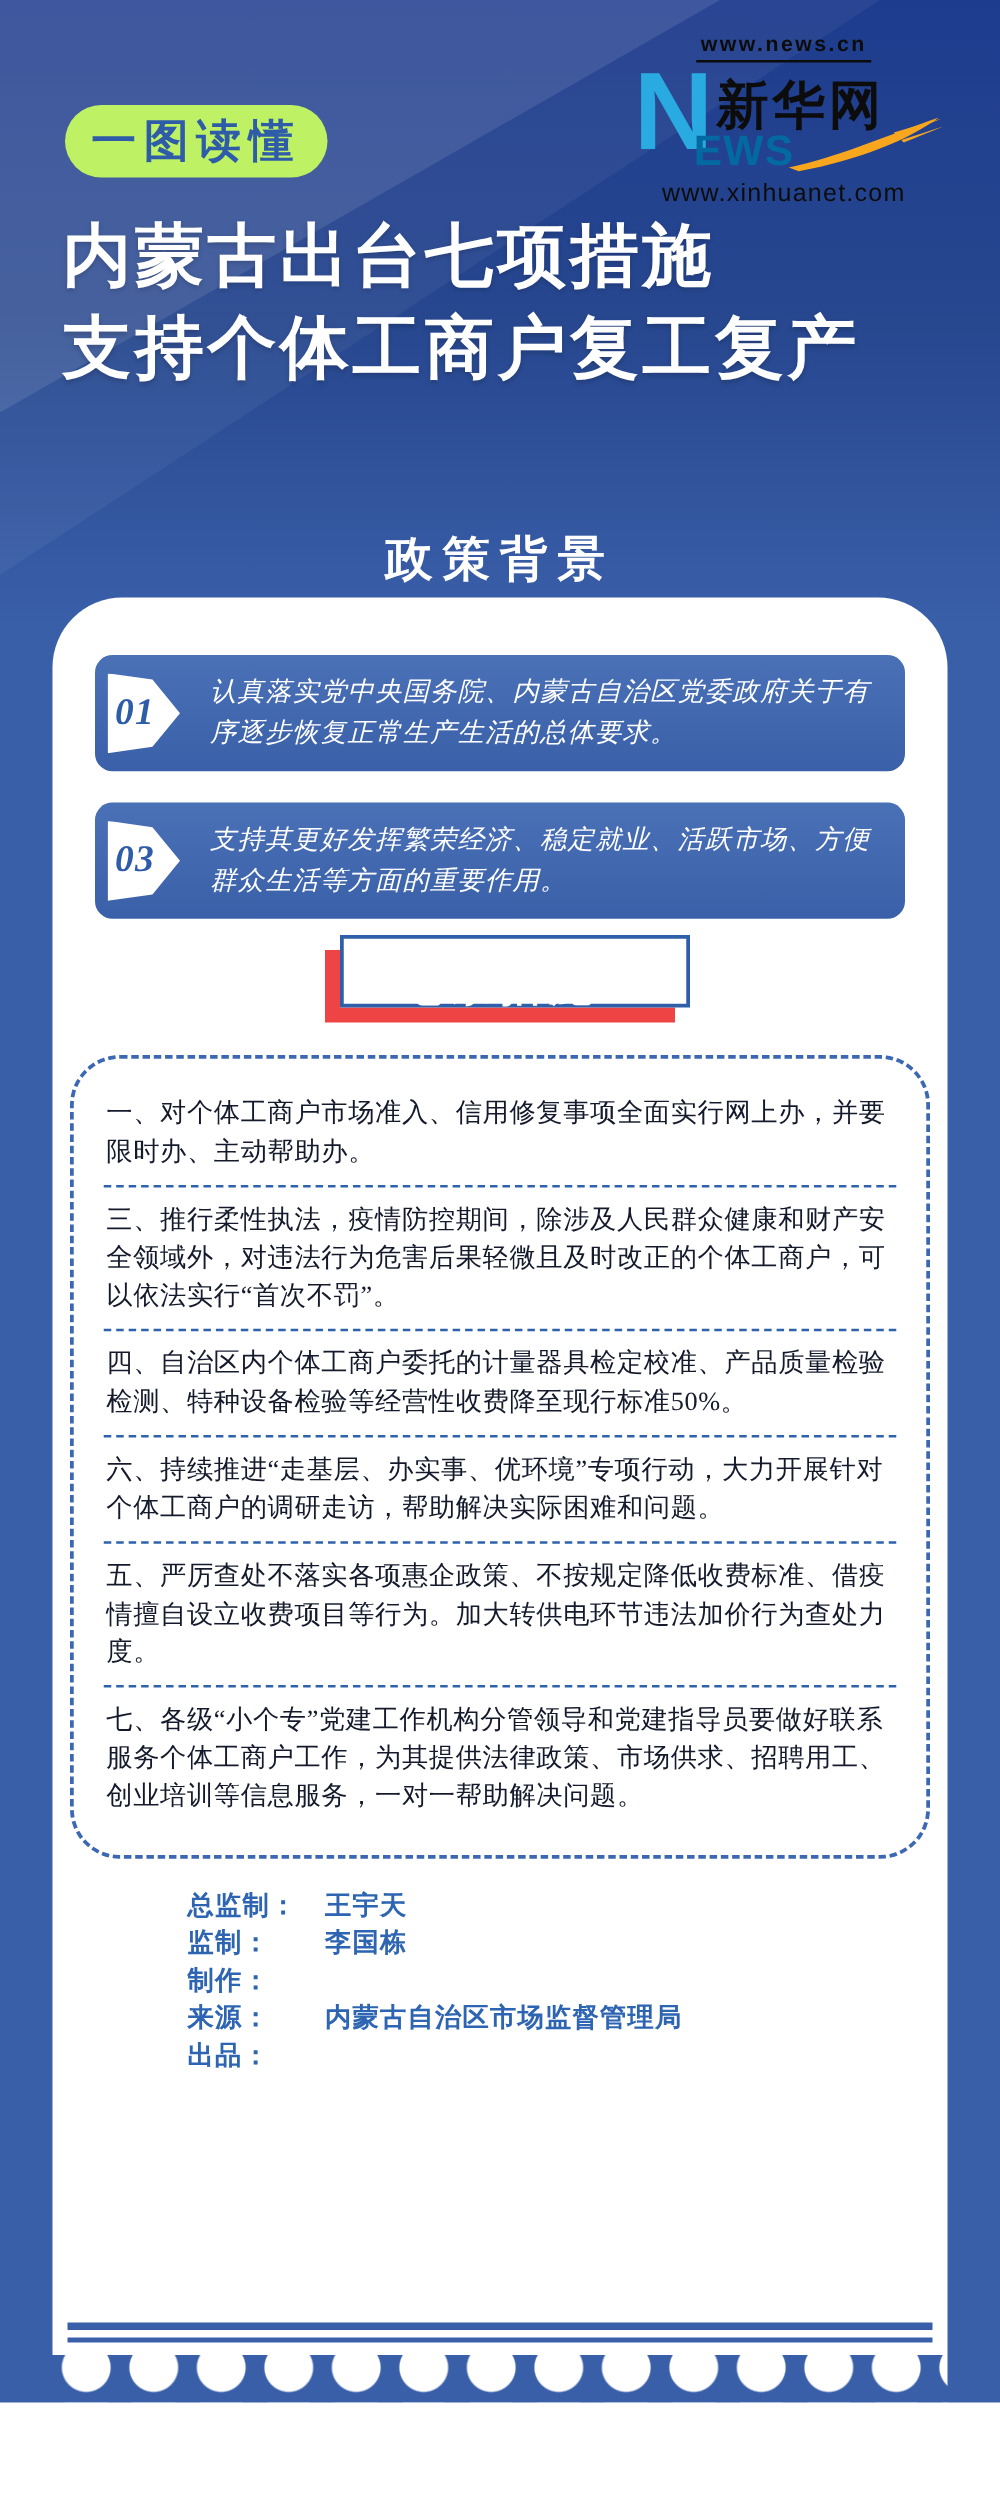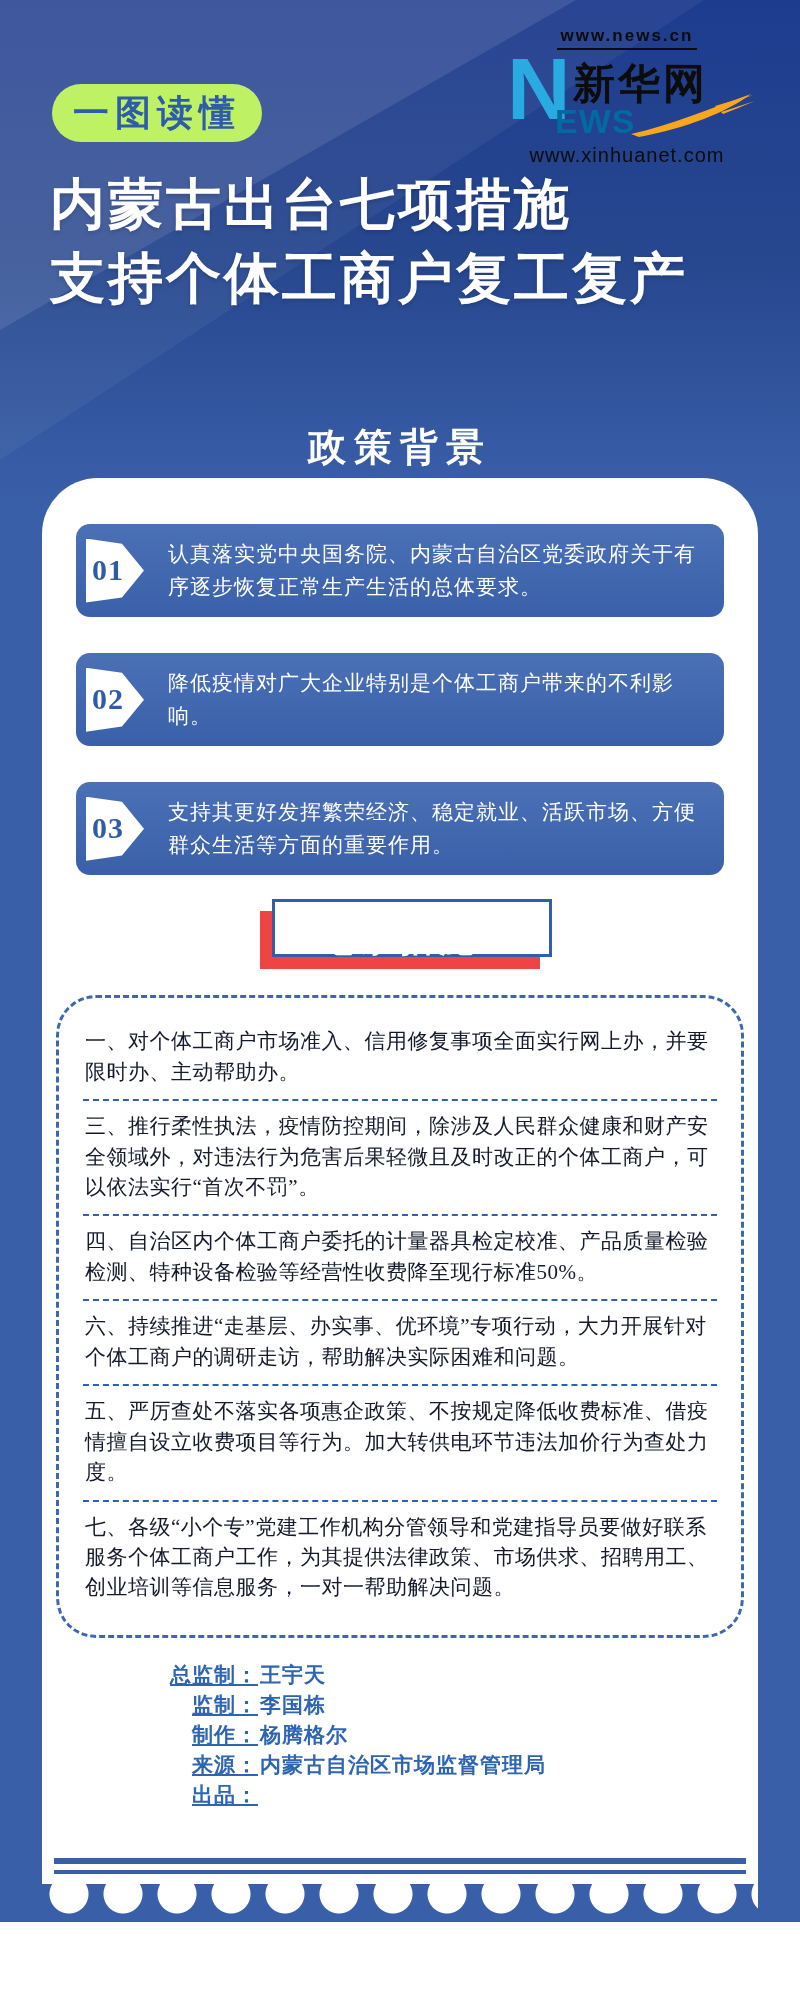--- a/index.html
+++ b/index.html
@@ -40,24 +40,24 @@
   
   .policy-heading{position:absolute;left:0;top:422px;width:800px;text-align:center;
     color:#ffffff;font-size:38px;font-weight:bold;letter-spacing:8px;
     font-family:"Liberation Serif","DejaVu Serif",serif;}
   
   .card{position:absolute;left:42px;top:478px;width:716px;height:1406px;
     background:#ffffff;border-radius:56px 56px 0 0;box-sizing:border-box;
     padding:46px 0 0;}
   .items{padding:0 34px;}
   .policy-item{position:relative;display:flex;align-items:center;box-sizing:border-box;
-    min-height:92px;margin-bottom:36px;border-radius:14px;
+    min-height:92px;margin-bottom:25px;border-radius:14px;
     background:linear-gradient(180deg,#4a70b6 0%,#3a60a9 100%);
     color:#ffffff;font-size:21px;line-height:1.55;letter-spacing:1px;
-    padding:14px 22px 14px 92px;}
+    padding:14px 22px 14px 92px;font-style:italic;}
   .num-badge{position:absolute;left:10px;top:50%;transform:translateY(-50%);
     width:58px;height:64px;background:#ffffff;
     clip-path:polygon(0 0,62% 8%,100% 50%,62% 92%,0 100%);
     display:flex;align-items:center;justify-content:flex-start;
     color:#2e5ca8;font-size:30px;font-weight:bold;padding-left:6px;box-sizing:border-box;
     font-family:"Liberation Serif","DejaVu Serif",serif;}
   
   .banner{position:relative;z-index:0;width:280px;height:58px;margin:20px auto 0;
     background:#ef4444;display:flex;align-items:center;justify-content:center;
     color:#ffffff;font-size:34px;font-weight:bold;letter-spacing:6px;
@@ -69,21 +69,21 @@
   .measures-box{margin:26px 14px 0;border:3px dashed #3c67b2;border-radius:40px;
     padding:18px 24px 20px;box-sizing:border-box;}
   .measure{margin:0;color:#141a2c;font-size:21px;line-height:1.45;letter-spacing:0.5px;
     padding:10px 2px 12px;font-family:"Liberation Serif","DejaVu Serif",serif;}
   .measure + .measure{border-top:2px dashed #2f62ac;}
   
   .credits{margin:22px auto 0;width:500px;}
   .credit-row{display:grid;grid-template-columns:108px auto;column-gap:2px;
     color:#2e65b2;font-size:21px;font-weight:bold;line-height:30px;letter-spacing:1px;
     font-family:"Liberation Serif","DejaVu Serif",serif;}
-  .credit-label{text-align:right;text-decoration:underline;}
+  .credit-label{text-align:left;}
   .credit-value{text-align:left;}
   
   .fringe-lines{position:absolute;left:54px;right:54px;top:1858px;}
   .fringe-lines .l1{height:6px;background:#3a5fa9;}
   .fringe-lines .l2{height:4px;background:#3a5fa9;margin-top:6px;}
   .scallop-fringe{position:absolute;left:42px;right:42px;top:1884px;height:38px;
     background-image:radial-gradient(circle at 27px 10px,#ffffff 19px,rgba(255,255,255,0) 20px);
     background-size:54px 38px;background-repeat:repeat-x;}
 </style>
 </head>
@@ -120,24 +120,20 @@
 
   <div class="policy-heading">政策背景</div>
 
   <div class="card">
     <div class="items">
       <div class="policy-item">
         <span class="num-badge">01</span>
         <span>认真落实党中央国务院、内蒙古自治区党委政府关于有序逐步恢复正常生产生活的总体要求。</span>
       </div>
       <div class="policy-item">
-        <span class="num-badge">02</span>
-        <span>降低疫情对广大企业特别是个体工商户带来的不利影响。</span>
-      </div>
-      <div class="policy-item">
         <span class="num-badge">03</span>
         <span>支持其更好发挥繁荣经济、稳定就业、活跃市场、方便群众生活等方面的重要作用。</span>
       </div>
     </div>
 
     <div class="banner">七条措施</div>
 
     <div class="measures-box">
       <p class="measure">一、对个体工商户市场准入、信用修复事项全面实行网上办，并要限时办、主动帮助办。</p>
       <p class="measure">三、推行柔性执法，疫情防控期间，除涉及人民群众健康和财产安全领域外，对违法行为危害后果轻微且及时改正的个体工商户，可以依法实行“首次不罚”。</p>
@@ -151,21 +147,20 @@
       <div class="credit-row">
         <span class="credit-label">总监制：</span>
         <span class="credit-value">王宇天</span>
       </div>
       <div class="credit-row">
         <span class="credit-label">监制：</span>
         <span class="credit-value">李国栋</span>
       </div>
       <div class="credit-row">
         <span class="credit-label">制作：</span>
-        <span class="credit-value">杨腾格尔</span>
       </div>
       <div class="credit-row">
         <span class="credit-label">来源：</span>
         <span class="credit-value">内蒙古自治区市场监督管理局</span>
       </div>
       <div class="credit-row">
         <span class="credit-label">出品：</span>
       </div>
     </div>
   </div>

